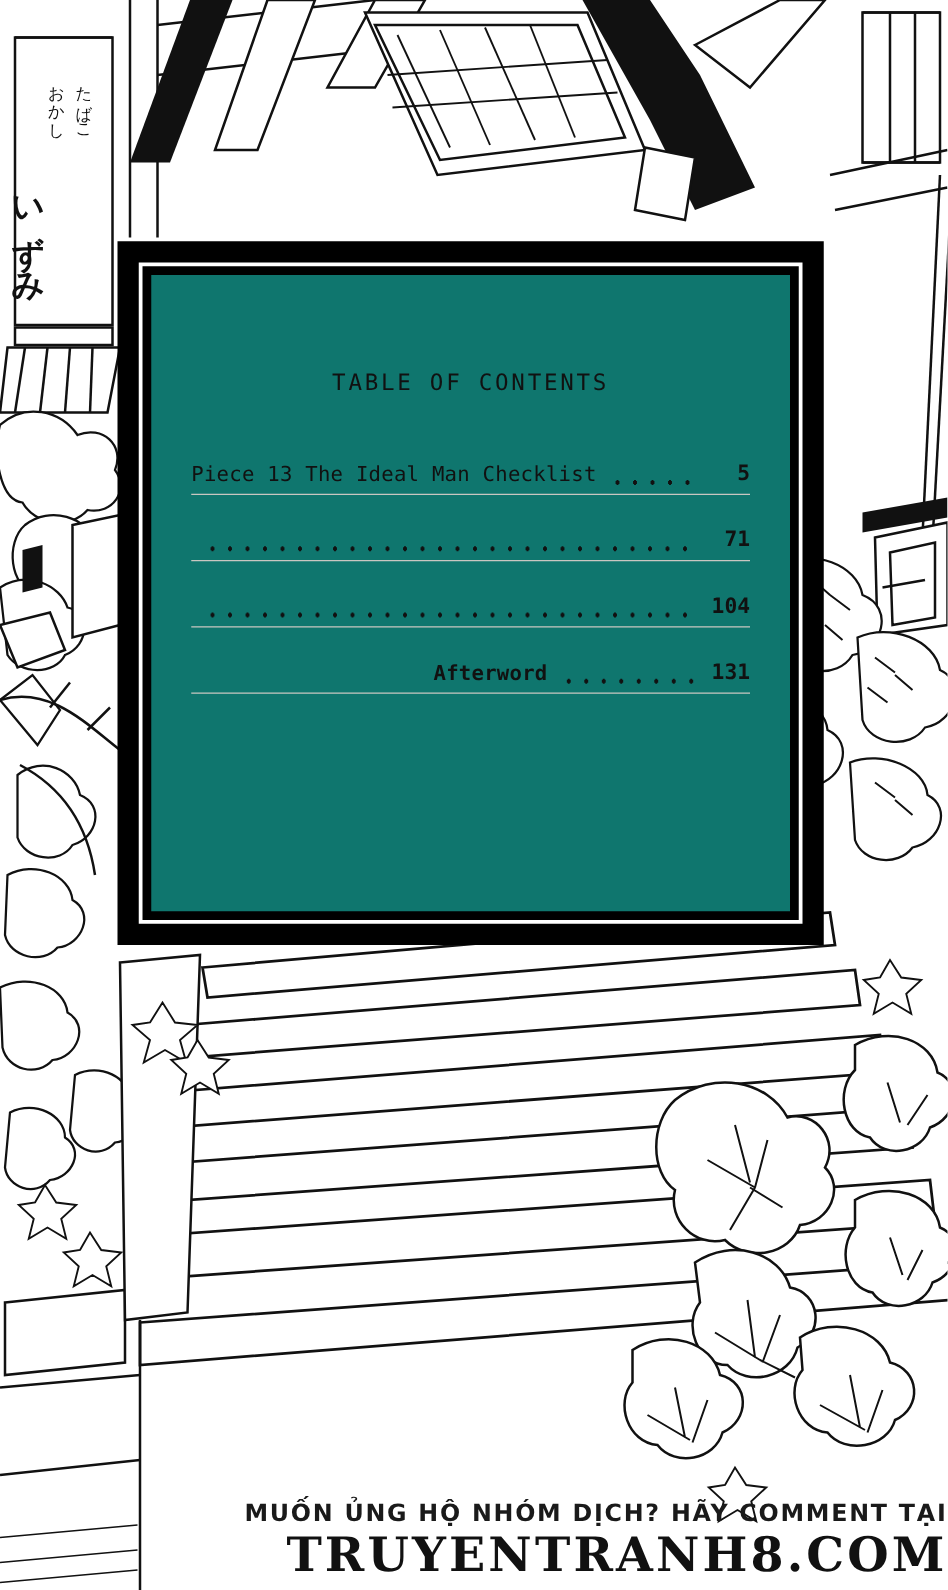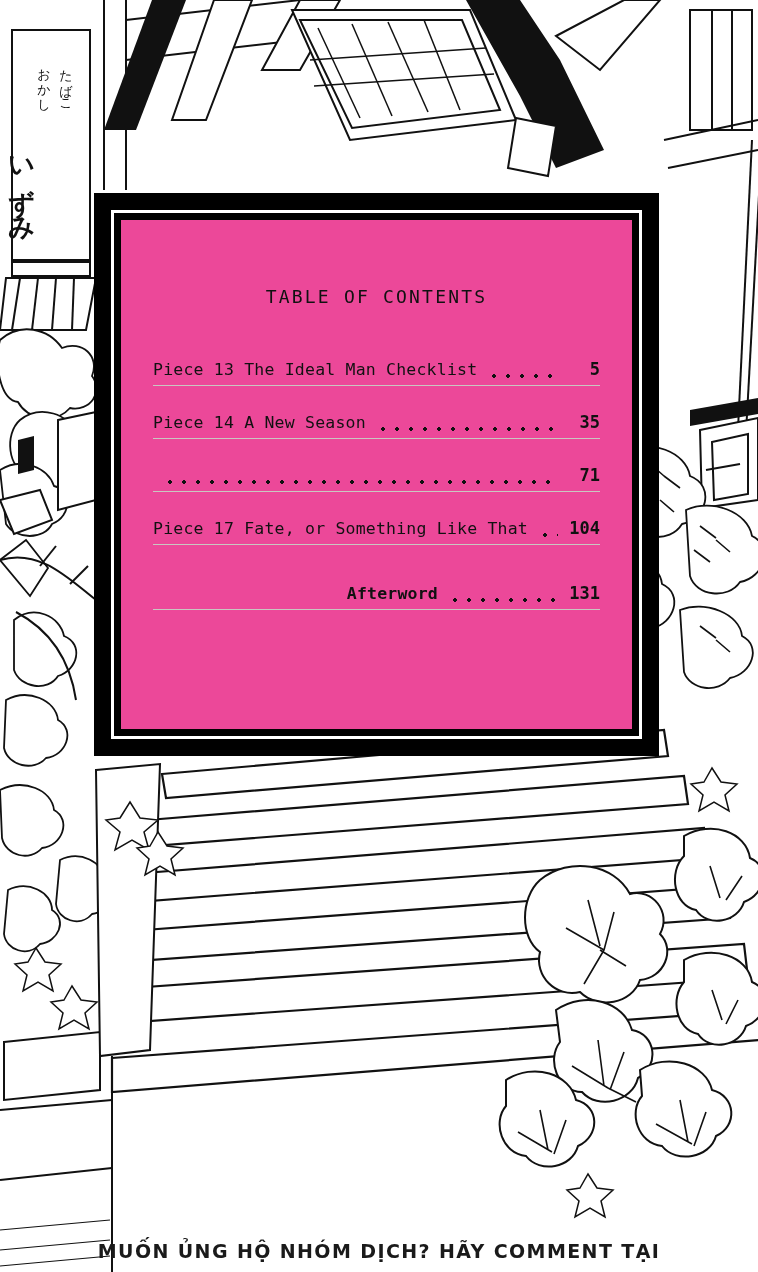--- a/index.html
+++ b/index.html
@@ -43,44 +43,43 @@
     bottom: 17px;
     border: 3px solid #ffffff;
     box-sizing: border-box;
   }
   #toc-page {
     position: absolute;
     left: 27px;
     top: 27px;
     right: 27px;
     bottom: 27px;
-    background: #ec4899;
+    background: #0f766e;
     box-sizing: border-box;
-    padding: 34px 28px 10px 28px;
+    padding: 44px 28px 10px 28px;
   }
   #toc-title {
     text-align: center;
     font-family: "DejaVu Sans Mono", monospace;
     font-size: 18px;
     letter-spacing: 2.2px;
     color: #111111;
     margin-top: 32px;
     margin-bottom: 26px;
   }
   .toc-row {
     display: flex;
     align-items: flex-end;
     margin: 0 4px 0 4px;
     height: 52px;
     border-bottom: 1px solid #c9c7c1;
     position: relative;
   }
   .toc-row:last-child {
     border-bottom: 1px solid #c9c7c1;
-    margin-top: 12px;
   }
   .toc-label {
     font-family: "DejaVu Sans Mono", monospace;
     font-size: 16.5px;
     color: #111111;
     white-space: nowrap;
     letter-spacing: 0.2px;
     padding-bottom: 6px;
   }
   .toc-dots {
@@ -113,21 +112,21 @@
     font-weight: bold;
     margin-left: auto;
   }
 
   
   #watermark {
     position: absolute;
     left: 0;
     right: 0;
     bottom: 8px;
-    text-align: center;
+    text-align: right;
     z-index: 30;
   }
   #wm-line1 {
     font-family: "DejaVu Sans", sans-serif;
     font-size: 19px;
     font-weight: bold;
     letter-spacing: 1.4px;
     color: #1a1a1a;
     margin-bottom: 2px;
   }
@@ -298,43 +297,38 @@
   <div id="toc-page">
 
     <div id="toc-title">TABLE OF CONTENTS</div>
 
     <div class="toc-row">
       <span class="toc-label">Piece 13 The Ideal Man Checklist</span>
       <span class="toc-dots"></span>
       <span class="toc-page-num">5</span>
     </div>
 
-    <div class="toc-row">
-      <span class="toc-label">Piece 14 A New Season</span>
-      <span class="toc-dots"></span>
-      <span class="toc-page-num">35</span>
-    </div>
 
 
     <div class="toc-row">
       <span class="toc-dots"></span>
       <span class="toc-page-num">71</span>
     </div>
 
     <div class="toc-row">
-      <span class="toc-label">Piece 17 Fate, or Something Like That</span>
       <span class="toc-dots"></span>
       <span class="toc-page-num">104</span>
     </div>
 
 
     <div class="toc-row afterword">
       <span class="toc-label">Afterword</span>
       <span class="toc-dots"></span>
       <span class="toc-page-num">131</span>
     </div>
 
   </div>
 </div>
 
 <div id="watermark">
   <div id="wm-line1">MUỐN ỦNG HỘ NHÓM DỊCH? HÃY COMMENT TẠI</div>
+  <div id="wm-line2">TRUYENTRANH8.COM</div>
 </div>
 
 </body></html>

